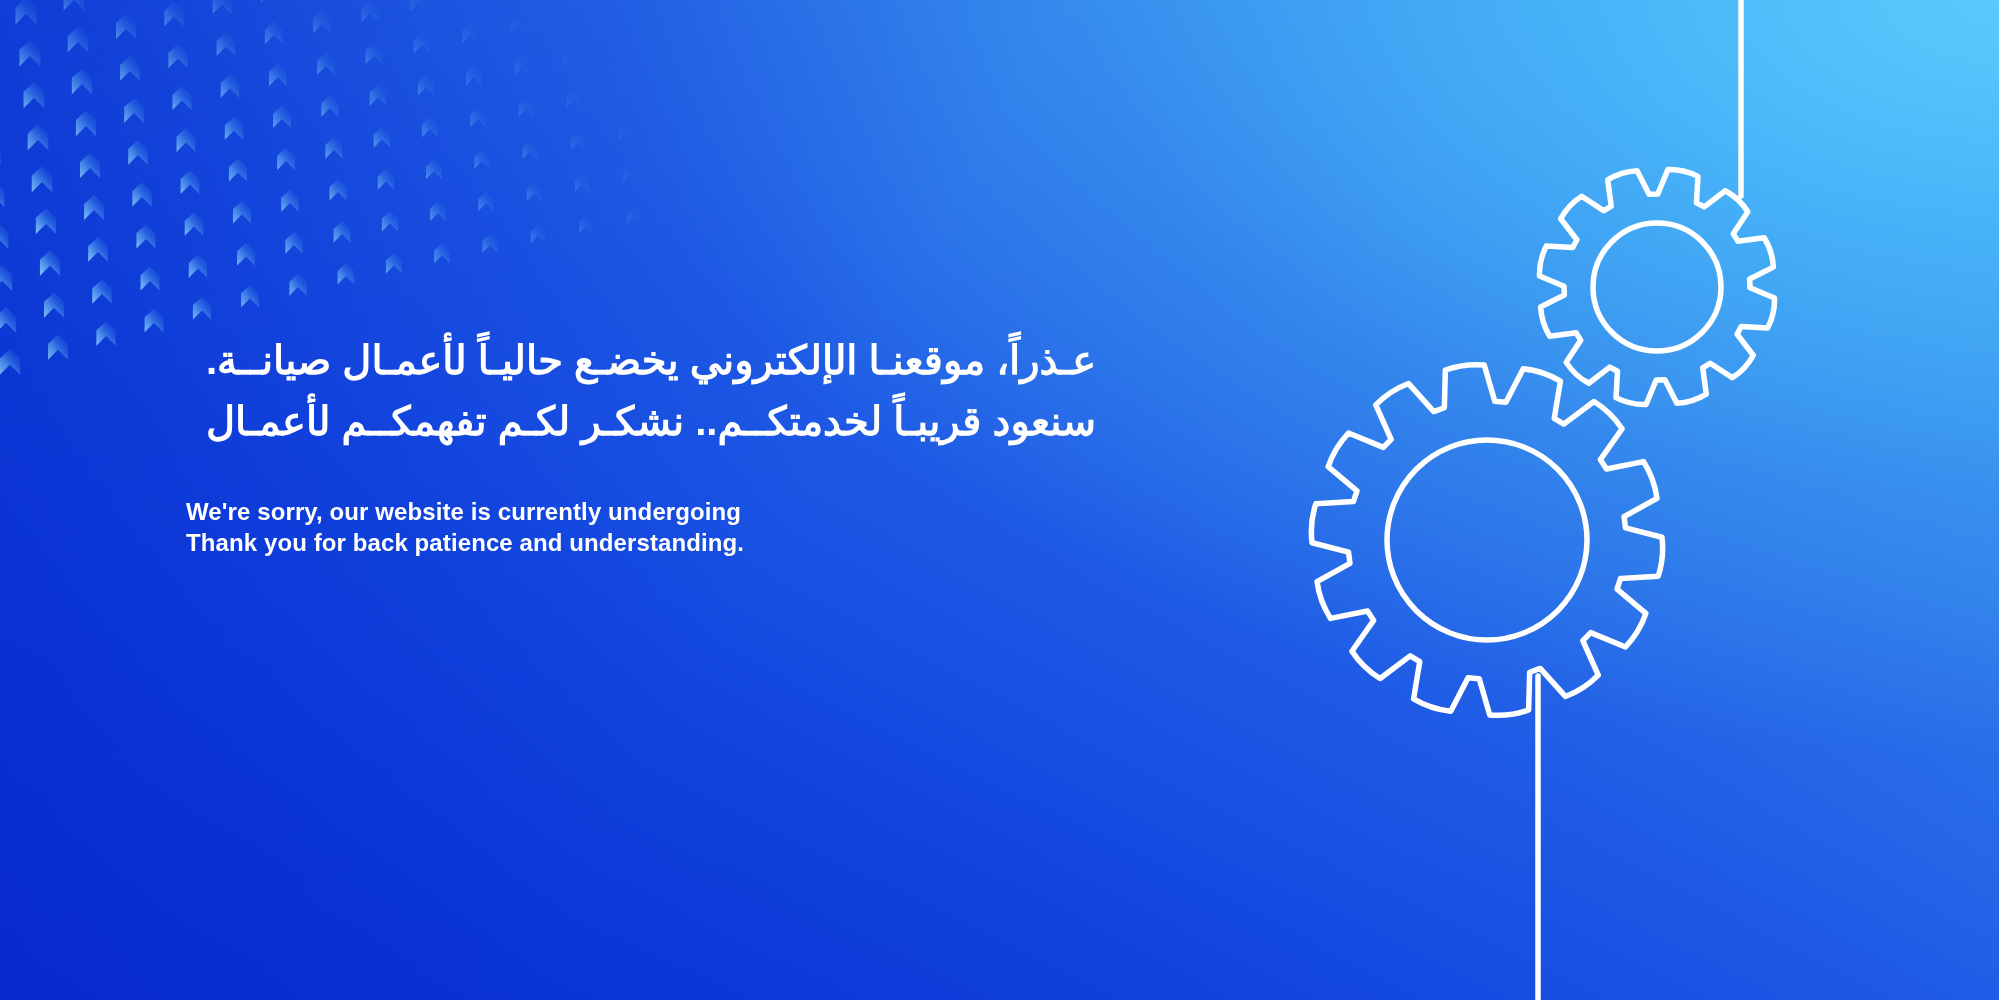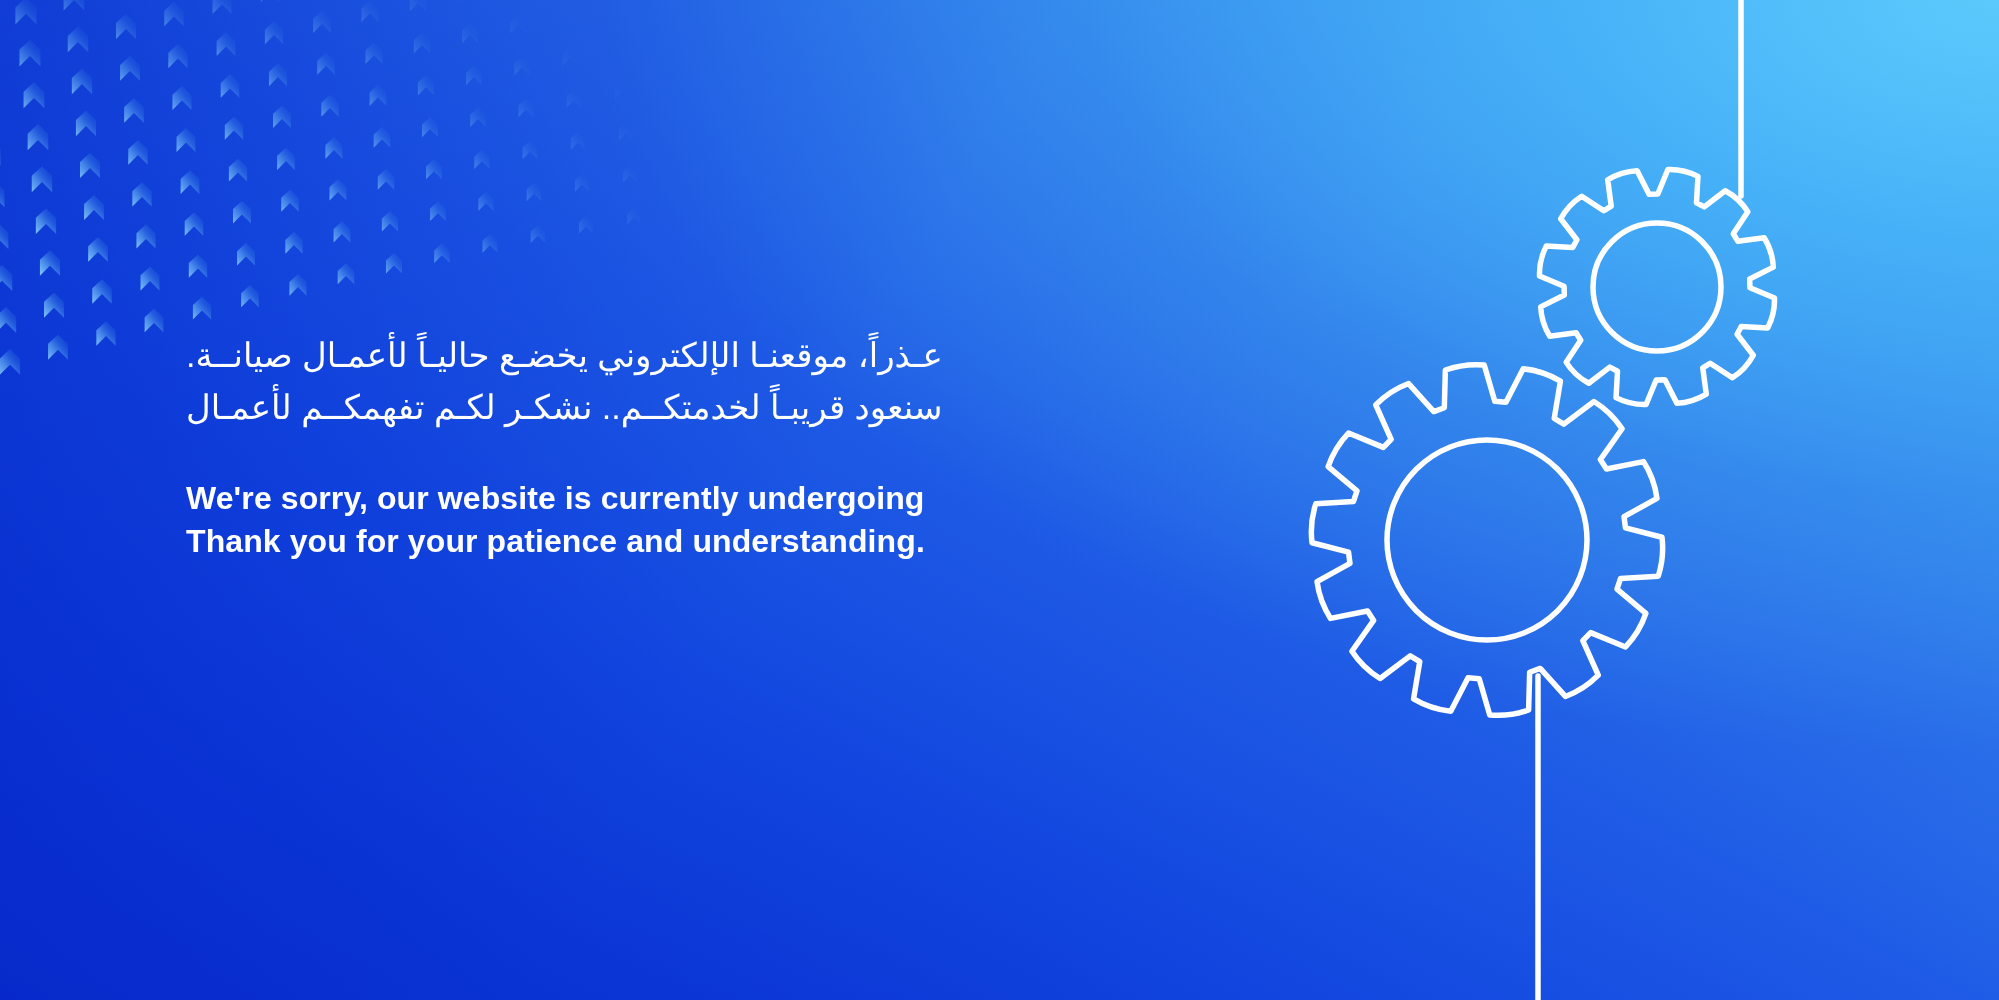--- a/index.html
+++ b/index.html
@@ -73,36 +73,36 @@
   
   .message {
     position:absolute;
     left:186px;
     top:330px;
     width:950px;
   }
 
   .ar-block {
     direction:rtl;
-    text-align:left;
+    text-align:center;
     color:#ffffff;
-    font-size:34px;
-    font-weight:400;
+    font-size:40px;
+    font-weight:700;
     line-height:1.52;
     letter-spacing:0.2px;
     width:930px;
   }
   .ar-line { display:block; white-space:nowrap; }
 
   .en-block {
     margin-top:44px;
     direction:ltr;
     text-align:left;
     color:#ffffff;
-    font-size:32px;
+    font-size:24px;
     font-weight:700;
     line-height:1.32;
     letter-spacing:0.1px;
   }
   .en-line { display:block; white-space:nowrap; }
 </style>
 </head>
 <body>
 
 <div id="stage">
@@ -273,18 +273,18 @@
 
   <div class="message">
 
     <div class="ar-block" dir="rtl" lang="ar">
       <span class="ar-line">عـذراً، موقعنـا الإلكتروني يخضـع حاليـاً لأعمـال صيانــة.</span>
       <span class="ar-line">سنعود قريبـاً لخدمتكــم.. نشكـر لكـم تفهمكــم لأعمـال</span>
     </div>
 
     <div class="en-block" dir="ltr" lang="en">
       <span class="en-line">We're sorry, our website is currently undergoing</span>
-      <span class="en-line">Thank you for your patience and understanding.</span>
+      <span class="en-line">Thank you for back patience and understanding.</span>
     </div>
 
   </div>
 
 </div>
 
 </body></html>

